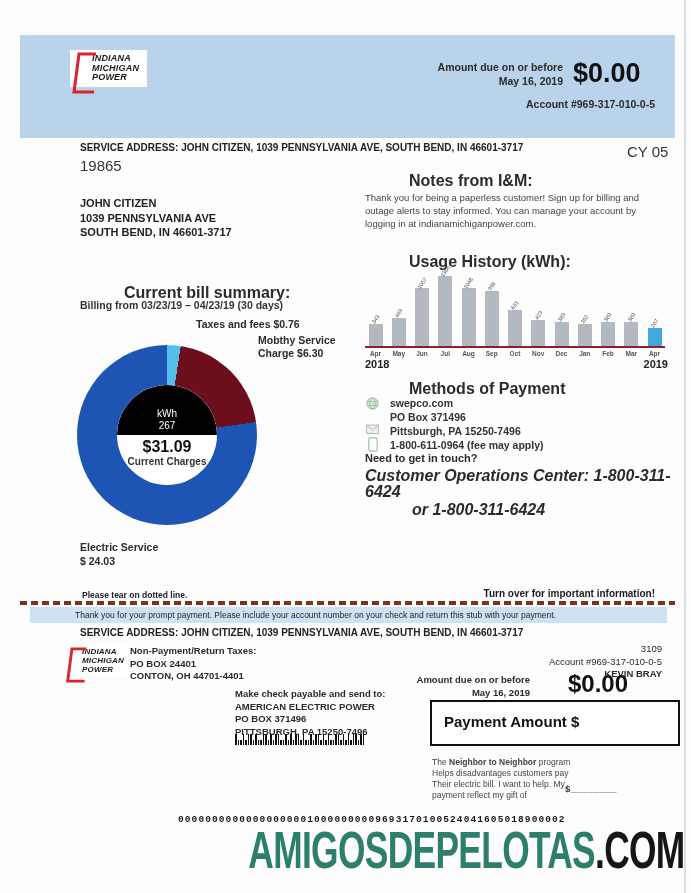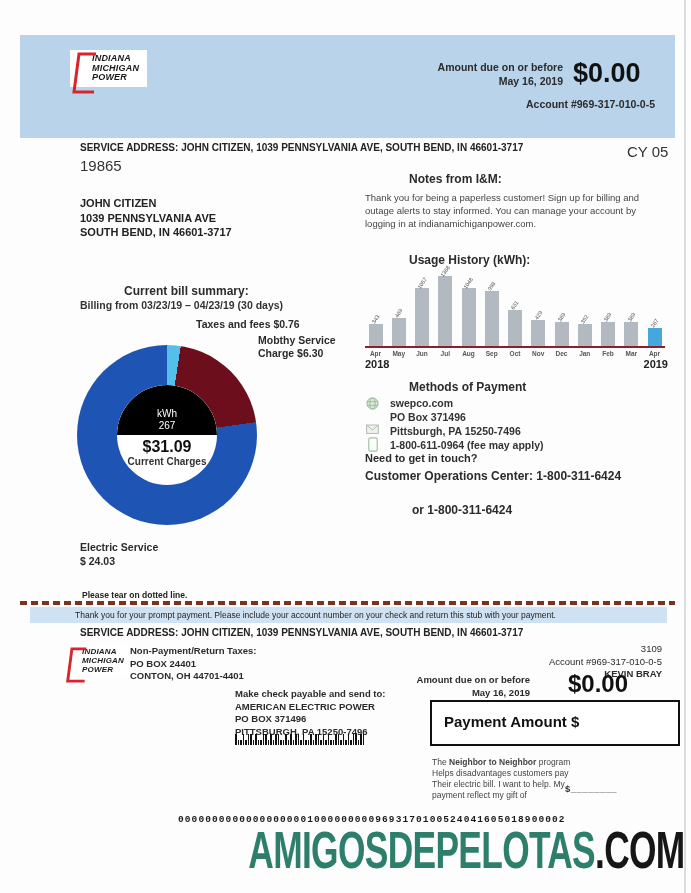--- a/index.html
+++ b/index.html
@@ -18,21 +18,21 @@
   .logo-text{font-style:italic;font-weight:bold;color:#1a1a1a;font-size:9px;line-height:9.5px;letter-spacing:.2px;}
   .hdr-line{font-size:10.5px;line-height:14px;font-weight:bold;color:#2b2b2b;}
   .big-amount{font-size:27px;font-weight:bold;color:#111;}
 
   
   .svc{font-size:10px;font-weight:bold;color:#222;}
   .small-gray{font-size:15px;color:#333;}
 
   .addr{font-size:11px;font-weight:600;line-height:14.5px;color:#222;}
 
-  .sec-title{font-size:12px;font-weight:bold;color:#2b2b2b;padding-left:44px;}
+  .sec-title{font-size:16px;font-weight:bold;color:#2b2b2b;padding-left:44px;}
   .notes-body{font-size:9.5px;line-height:13px;color:#444;width:302px;}
 
   
   .chart{position:absolute;left:365px;top:268px;width:305px;height:100px;}
   .bars{position:absolute;left:0;top:0;width:300px;height:78px;display:flex;justify-content:space-between;align-items:flex-end;}
   .bar-col{display:flex;flex-direction:column;justify-content:flex-end;align-items:center;width:21px;height:78px;}
   .bar-num{font-size:5.5px;color:#555;transform:rotate(-55deg);white-space:nowrap;margin-bottom:2px;}
   .bar{width:14px;}
   .baseline{position:absolute;left:0;top:78px;width:300px;height:2px;background:#8d1f2d;}
   .months{position:absolute;left:0;top:82px;width:300px;display:flex;justify-content:space-between;}
@@ -47,21 +47,21 @@
   .hole-black{position:absolute;left:0;top:0;width:100px;height:50px;background:#000;border-radius:100px 100px 0 0;
               display:flex;flex-direction:column;justify-content:flex-end;align-items:center;padding-bottom:3px;box-sizing:border-box;}
   .hole-black div{color:#fff;font-size:10px;line-height:12px;}
   .hole-bottom{position:absolute;left:0;top:50px;width:100px;text-align:center;}
   .hole-total{font-size:16px;font-weight:bold;color:#111;line-height:19px;margin-top:2px;}
   .hole-caption{font-size:10px;font-weight:600;color:#333;}
   .slice-label{font-size:10.5px;font-weight:bold;color:#2b2b2b;line-height:13px;}
 
   
   .pay-item{font-size:10.5px;font-weight:600;color:#333;line-height:14px;}
-  .pay-big{font-size:12px;font-weight:bold;color:#2b2b2b;line-height:16px;}
+  .pay-big{font-size:16px;font-weight:bold;color:#2b2b2b;line-height:16px;font-style:italic;}
   .icon{position:absolute;width:13px;height:13px;}
 
   
   .tear-note{font-size:8.5px;font-weight:600;color:#222;}
   .tear-right{font-size:10px;font-weight:bold;color:#1a1a1a;}
   .dashline{position:absolute;left:20px;top:601px;width:655px;height:4px;
             background:repeating-linear-gradient(90deg,#7a3320 0 7px,#ffffff 7px 11px);}
   .stripe{position:absolute;left:30px;top:607px;width:637px;height:16px;background:#cfe2f4;}
   .stripe-text{font-size:8.5px;color:#1d1d1d;line-height:16px;}
 
@@ -250,20 +250,21 @@
     <div class="pay-item">swepco.com</div>
     <div class="pay-item">PO Box 371496</div>
     <div class="pay-item">Pittsburgh, PA 15250-7496</div>
     <div class="pay-item">1-800-611-0964 (fee may apply)</div>
   </div>
   <div class="abs" style="left:365px;top:452px;font-size:11px;font-weight:bold;color:#2b2b2b;">Need to get in touch?</div>
   <div class="pay-big abs" style="left:365px;top:468px;">Customer Operations Center: 1-800-311-6424</div>
   <div class="pay-big abs" style="left:412px;top:502px;">or 1-800-311-6424</div>
 
   <div class="tear-note abs" style="left:82px;top:590px;">Please tear on dotted line.</div>
+  <div class="tear-right abs r" style="left:400px;top:588px;width:255px;">Turn over for important information!</div>
   <div class="dashline"></div>
   <div class="stripe">
     <div class="stripe-text" style="margin-left:45px;">Thank you for your prompt payment. Please include your account number on your check and return this stub with your payment.</div>
   </div>
   <div class="svc abs" style="left:80px;top:627px;">SERVICE ADDRESS: JOHN CITIZEN, 1039 PENNSYLVANIA AVE, SOUTH BEND, IN 46601-3717</div>
 
   <div class="logo abs" style="left:64px;top:645px;">
     <div class="logo-box" style="padding:3px 5px 3px 18px;">
       <svg class="logo-bracket" width="22" height="36" viewBox="0 0 26 42">
         <path d="M24 2 L7 2 L2 40 L22 40" fill="none" stroke="#d9242e" stroke-width="3.4"></path>

